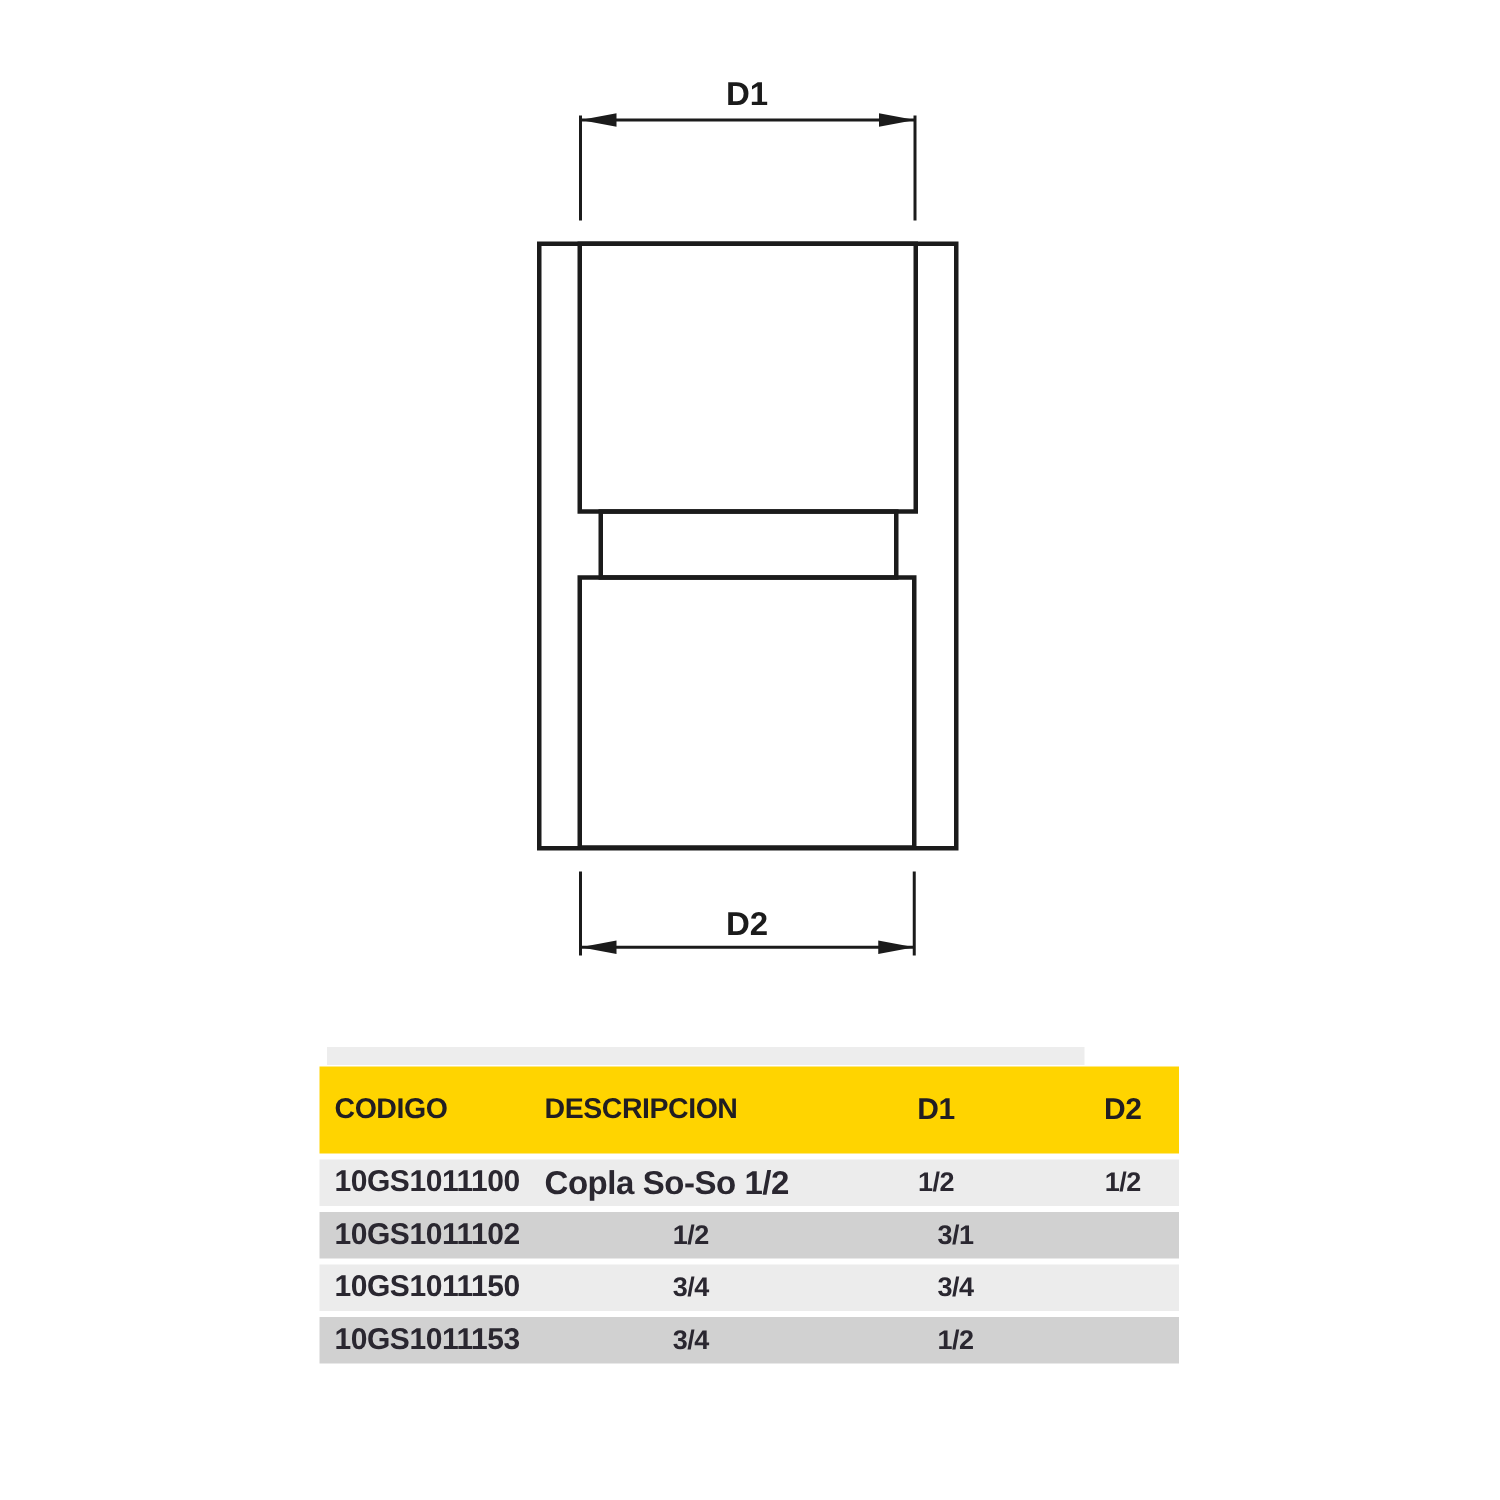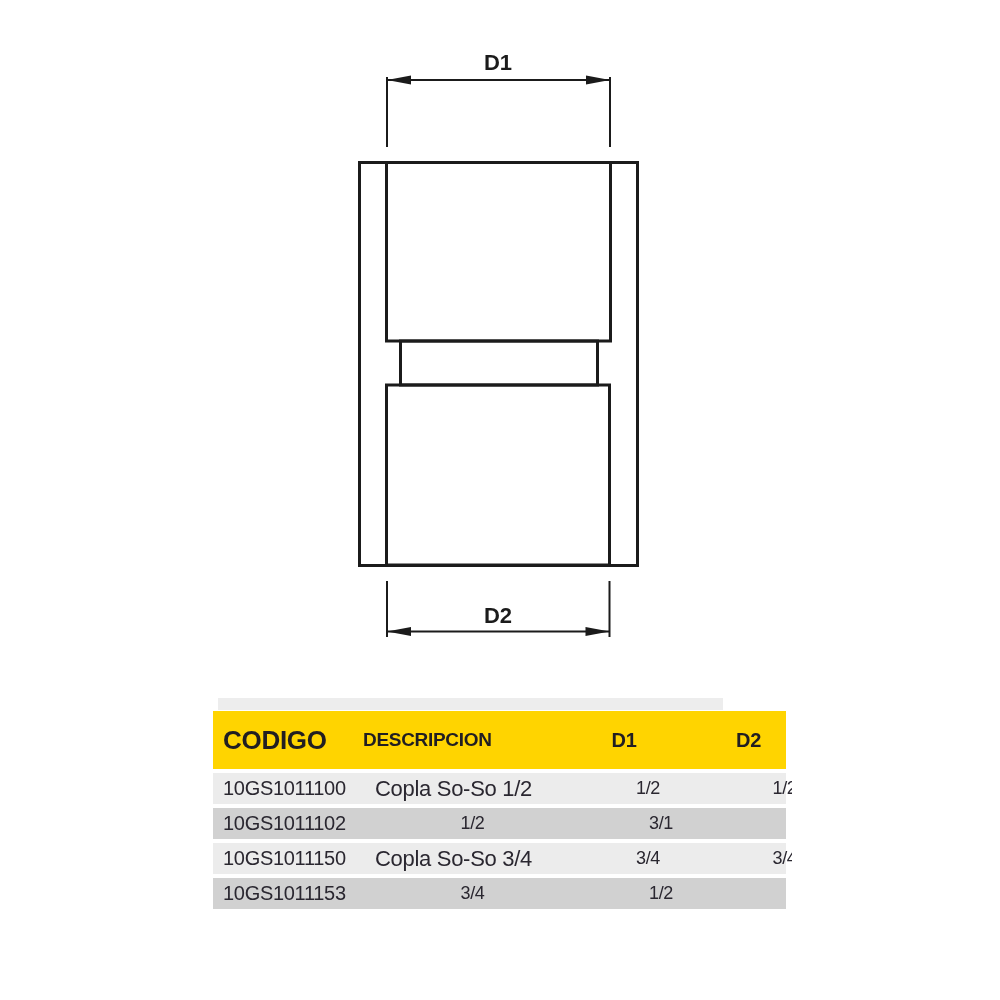--- a/index.html
+++ b/index.html
@@ -52,31 +52,30 @@
     height:58px;
     background:var(--header-bg,#FFD400);
     color:var(--header-text,#211e22);
     font-weight:bold;
     font-size:19px;
   }
   .trow{
     margin-top:4px;
     height:31px;
     color:var(--row-text,#2a2730);
-    font-weight:normal;
-    gap:12px;
+    font-weight:bold;
   }
   .trow:first-of-type{margin-top:5px;}
   .row-light{background:var(--row-light,#ececec);}
   .row-dark{background:var(--row-dark,#d1d1d1);}
   .cell-code{padding-left:10px;font-size:20px;}
   .cell-desc{padding-left:5px;font-size:22px;}
   .cell-d1{text-align:center;font-size:18px;}
   .cell-d2{text-align:center;padding-left:26px;font-size:18px;}
-  .thead .cell-code{font-size:26px;}
+  .thead .cell-code{font-size:19px;}
   .thead .cell-desc{font-size:19px;}
   .thead .cell-d1,.thead .cell-d2{font-size:20px;}
 </style>
 </head>
 <body>
 
 <div class="page">
 
   <svg class="diagram" width="1000" height="680" viewBox="0 0 1000 680">
 
@@ -128,21 +127,20 @@
     </div>
 
     <div class="grid-row trow row-dark">
       <div class="cell-code">10GS1011102</div>
       <div class="cell-d1">1/2</div>
       <div class="cell-d2">3/1</div>
     </div>
 
     <div class="grid-row trow row-light">
       <div class="cell-code">10GS1011150</div>
-      <div class="cell-desc">Copla So-So 3/4</div>
       <div class="cell-d1">3/4</div>
       <div class="cell-d2">3/4</div>
     </div>
 
     <div class="grid-row trow row-dark">
       <div class="cell-code">10GS1011153</div>
       <div class="cell-d1">3/4</div>
       <div class="cell-d2">1/2</div>
     </div>
   </div>

